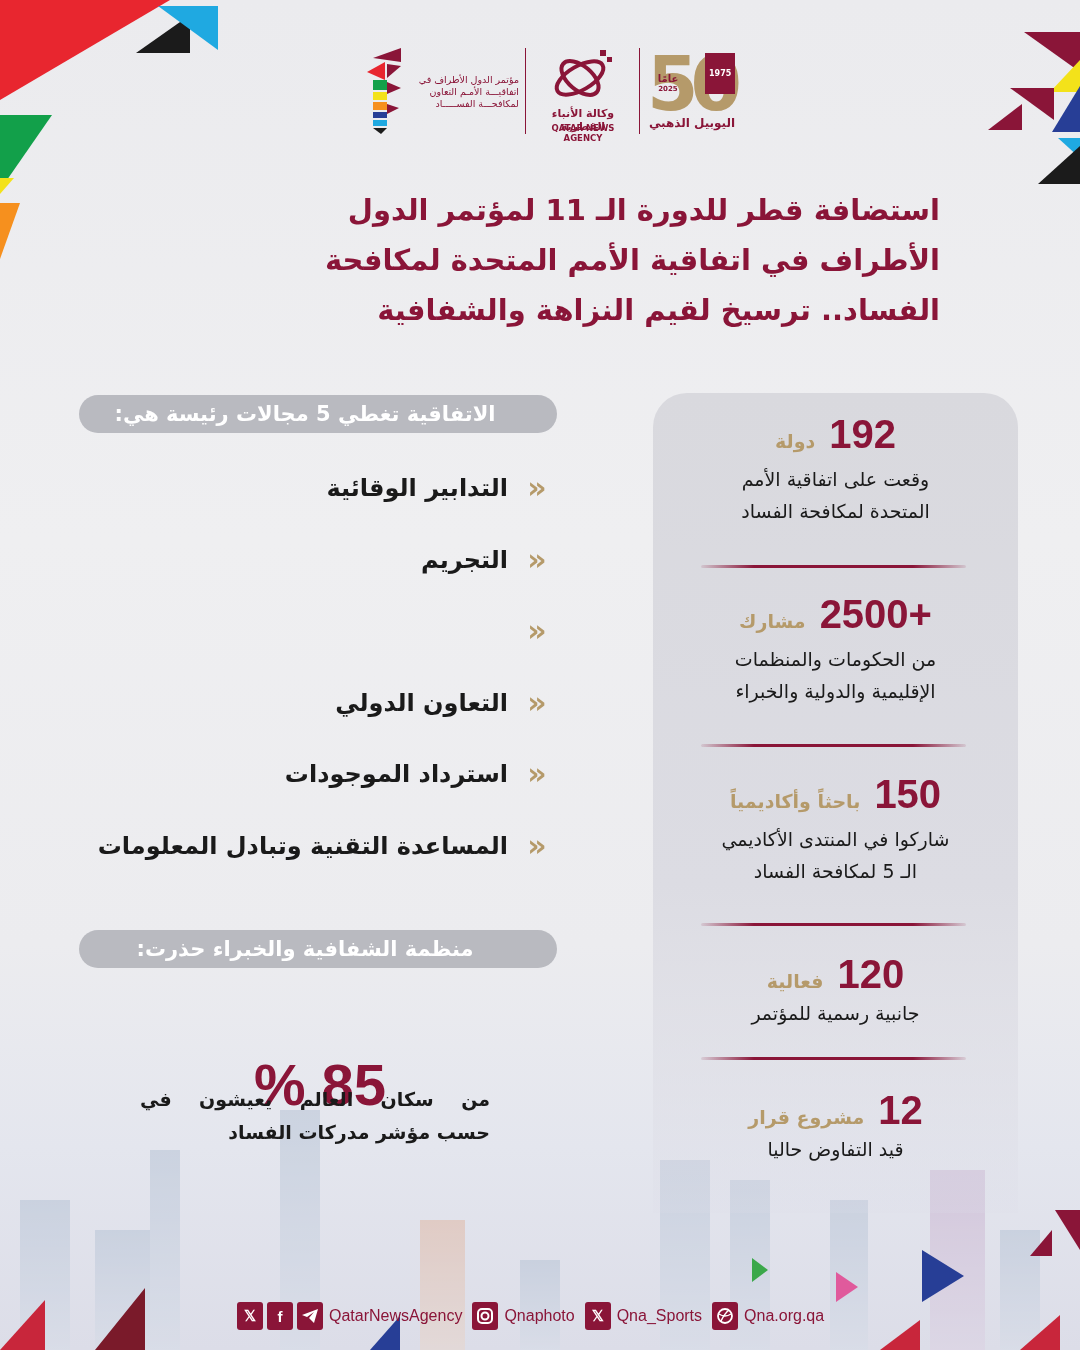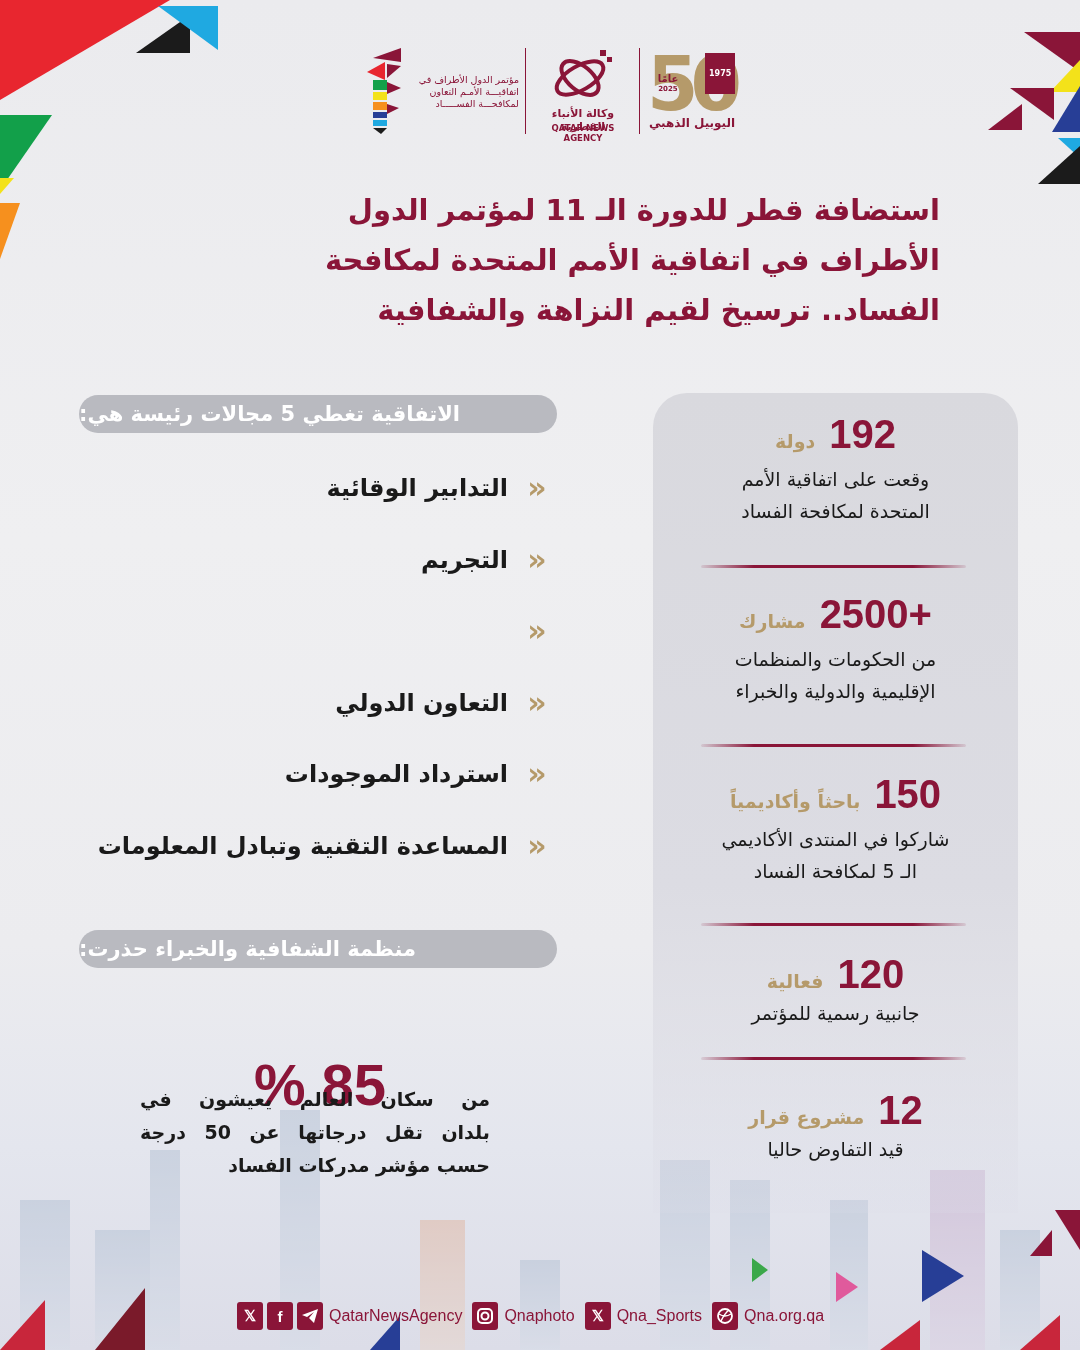--- a/index.html
+++ b/index.html
@@ -39,21 +39,21 @@
     background: linear-gradient(180deg, #d9d9de 0%, #dcdce3 60%, rgba(220,220,232,0.2) 100%);
   }
   .stat { position: absolute; left: 0; width: 365px; text-align: center; direction: rtl; }
   .stat-head { display: flex; justify-content: center; align-items: baseline; gap: 14px; direction: rtl; }
   .stat-num { font-size: 40px; font-weight: bold; color: #8a1538; line-height: 46px; font-family: Liberation Sans, sans-serif; direction: ltr; }
   .stat-unit { font-size: 19px; font-weight: bold; color: #b59a6a; }
   .stat-desc { font-size: 19px; color: #1a1a1a; line-height: 32px; margin-top: 6px; }
   .divider { position: absolute; left: 48px; width: 265px; height: 3px; background: linear-gradient(90deg, rgba(138,21,56,0.1), #8a1538 20%, #8a1538 80%, rgba(138,21,56,0.1)); border-radius: 2px; }
 
   
-  .pill { position: absolute; left: 79px; width: 478px; height: 38px; border-radius: 19px; background: #b9bac0; color: #ffffff; font-size: 21px; font-weight: bold; direction: rtl; text-align: left; padding-right: 26px; line-height: 38px; }
+  .pill { position: absolute; left: 79px; width: 478px; height: 38px; border-radius: 19px; background: #b9bac0; color: #ffffff; font-size: 21px; font-weight: bold; direction: rtl; text-align: center; padding-right: 26px; line-height: 38px; }
 
   
   .list { position: absolute; left: 60px; top: 468px; width: 490px; direction: rtl; }
   .list-item { height: 71.5px; display: flex; align-items: flex-start; gap: 16px; direction: rtl; }
   .chev { color: #b59a6a; font-size: 30px; font-weight: bold; line-height: 40px; width: 26px; text-align: center; }
   .list-label { font-size: 24px; font-weight: bold; color: #1a1a1a; line-height: 40px; }
 
   
   .pct { position: absolute; left: 160px; top: 1010px; width: 320px; text-align: center; font-size: 58px; font-weight: bold; color: #8a1538; font-family: "Liberation Sans", sans-serif; direction: ltr; margin-top: 41px; }
   .pct-desc { position: absolute; left: 140px; top: 1083px; width: 350px; direction: rtl; text-align: justify; text-align-last: justify; font-size: 19px; font-weight: bold; line-height: 33px; color: #1a1a1a; }
@@ -249,21 +249,20 @@
     <span class="chev">«</span>
     <span class="list-label">المساعدة التقنية وتبادل المعلومات</span>
   </div>
 </div>
 
 <div class="pill" style="top:930px;">منظمة الشفافية والخبراء حذرت:</div>
 
 <div class="pct">% 85</div>
 <div class="pct-desc">
   <div>من سكان العالم يعيشون في</div>
-  <div>بلدان تقل درجاتها عن 50 درجة</div>
   <div class="last">حسب مؤشر مدركات الفساد</div>
 </div>
 
 <div class="footer">
   <span class="soc">𝕏</span>
   <span class="soc">f</span>
   <span class="soc">
     <svg width="16" height="14" viewBox="0 0 16 14">
         <polygon points="0,6 16,0 12,14 7,9 12,3 5,8" fill="#fff"></polygon>
       </svg>

